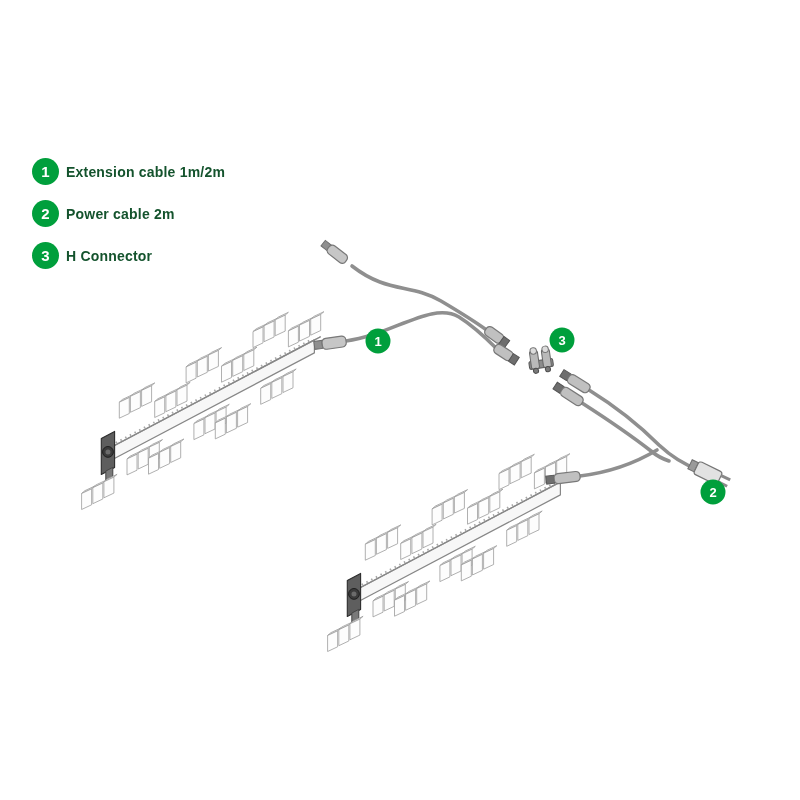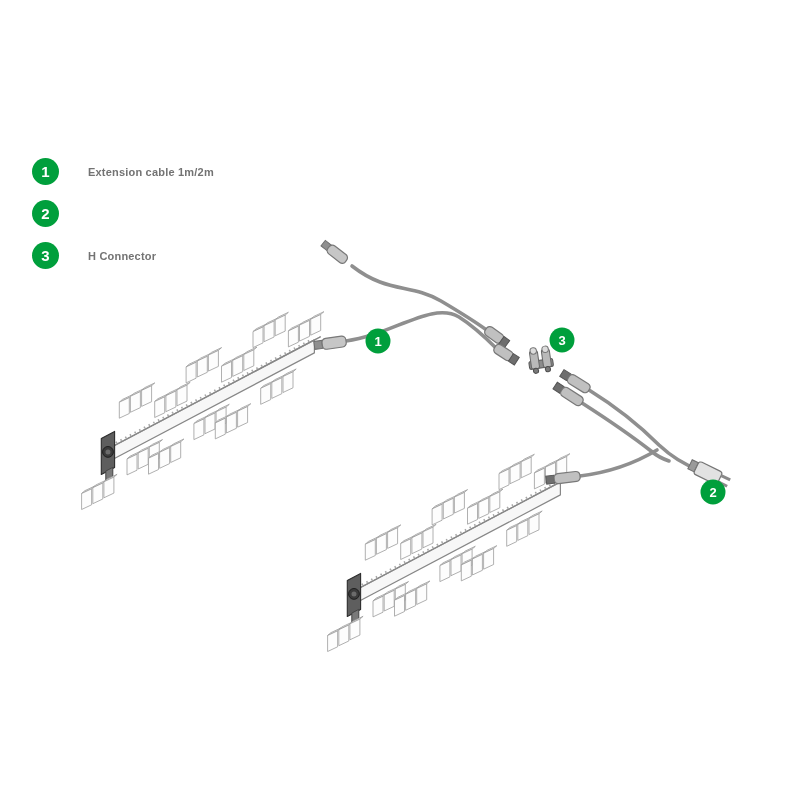--- a/index.html
+++ b/index.html
@@ -3,36 +3,37 @@
 <meta charset="utf-8">
 <style>
   html,body{margin:0;padding:0;background:#ffffff;}
   .page{position:relative;width:800px;height:800px;background:#ffffff;overflow:hidden;
         font-family:"Liberation Sans",sans-serif;}
   .legend{position:absolute;left:32px;top:158px;z-index:2;}
   .legend-row{display:flex;align-items:center;margin-bottom:15px;}
   .badge{width:27px;height:27px;border-radius:50%;background:#009f3c;color:#ffffff;
          display:flex;align-items:center;justify-content:center;
          font-size:15px;font-weight:bold;flex:0 0 27px;}
-  .legend-label{margin-left:29px;font-size:11px;font-weight:bold;color:#737373;letter-spacing:.2px;}
+  .legend-label{margin-left:7px;font-size:14px;font-weight:bold;color:#14532d;letter-spacing:.2px;}
   svg.scene{position:absolute;left:0;top:0;}
   .badge-num{font-family:"Liberation Sans",sans-serif;font-size:13px;font-weight:bold;fill:#ffffff;}
 </style>
 </head>
 <body>
 
 <div class="page">
 
   <div class="legend">
     <div class="legend-row">
       <span class="badge">1</span>
       <span class="legend-label">Extension cable 1m/2m</span>
     </div>
     <div class="legend-row">
       <span class="badge">2</span>
+      <span class="legend-label">Power cable 2m</span>
     </div>
     <div class="legend-row">
       <span class="badge">3</span>
       <span class="legend-label">H Connector</span>
     </div>
   </div>
 
   <svg class="scene" width="800" height="800" viewBox="0 0 800 800">
 
     <g id="heatsinks">

